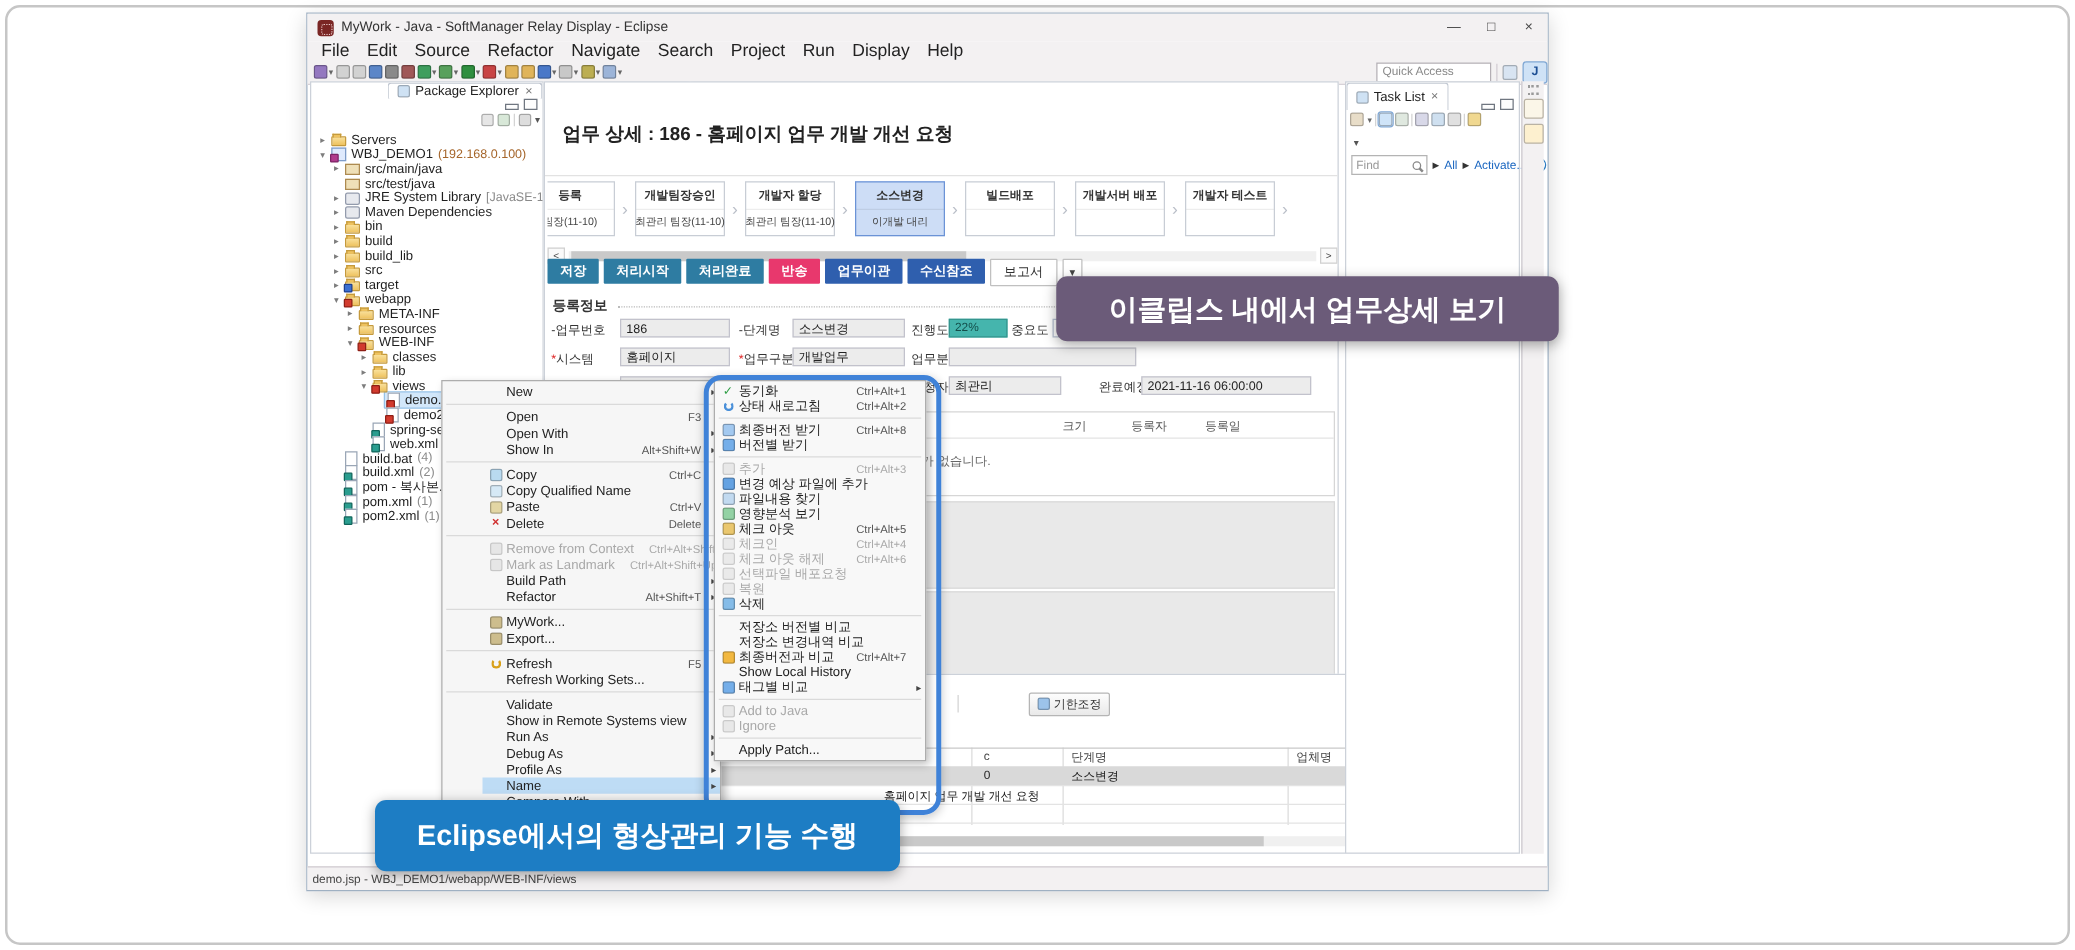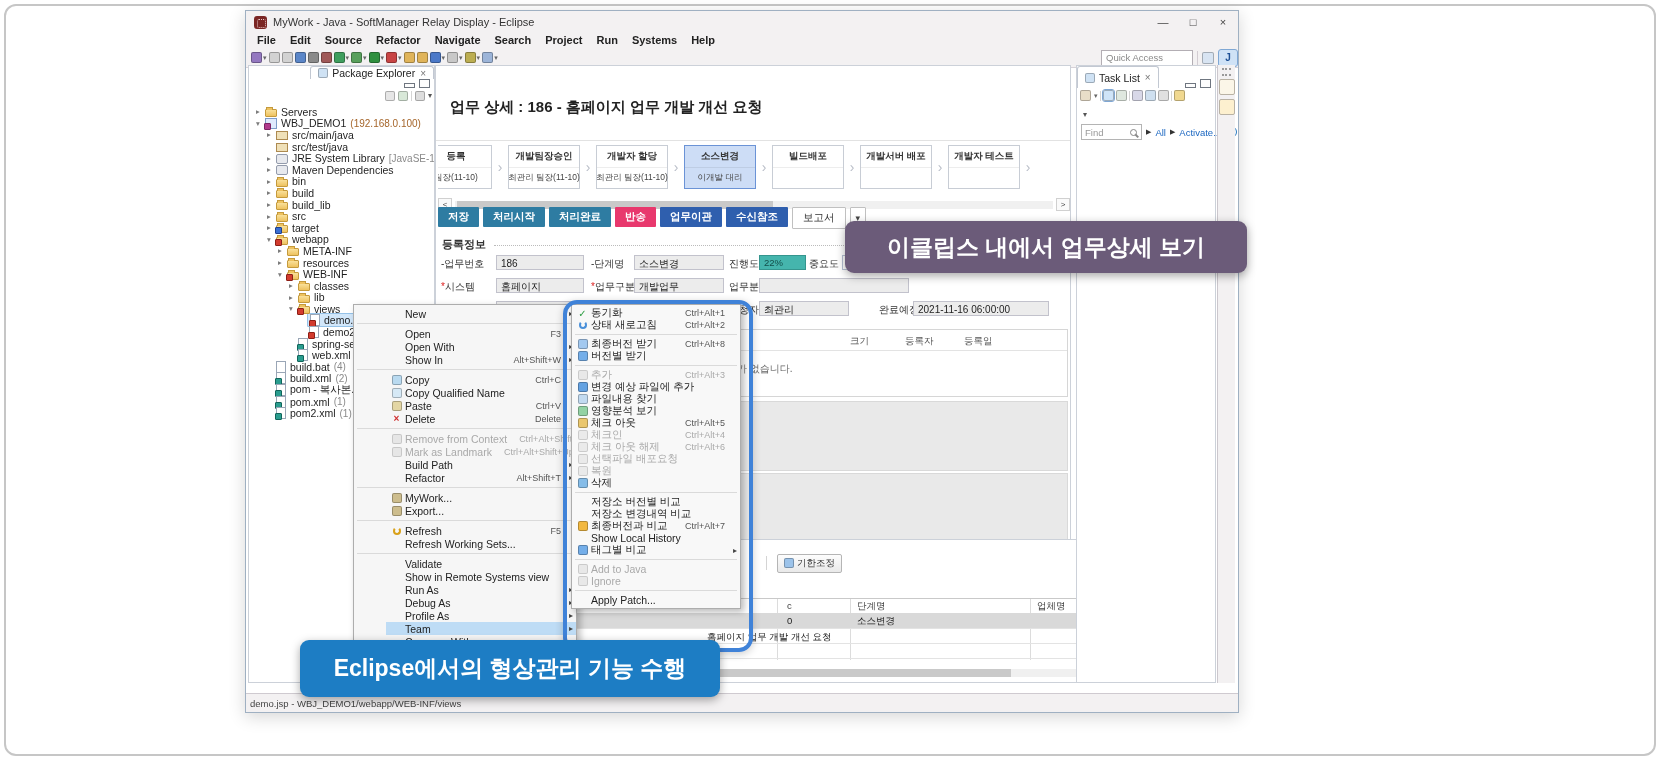--- a/index.html
+++ b/index.html
@@ -9,21 +9,21 @@
   .win{position:absolute;left:245px;top:10px;width:992px;height:701px;background:#fff;border:1px solid #9fb0c2;box-shadow:0 4px 16px rgba(0,0,0,.16);}
   
   .titlebar{position:absolute;left:0;top:0;right:0;height:22px;background:#f3f1f2;display:flex;align-items:center;}
   .app-ico{width:13px;height:13px;margin:0 6px 0 8px;background:#7a2624;border-radius:3px;position:relative;flex:none;}
   .app-ico::after{content:"";position:absolute;left:3px;top:3px;width:7px;height:7px;border:1px dotted #e8c9c9;border-radius:2px;}
   .title-text{font-size:11px;color:#333;}
   .win-controls{margin-left:auto;display:flex;height:22px;}
   .win-btn{width:30px;height:22px;display:flex;align-items:center;justify-content:center;font-size:11px;color:#444;}
   
   .menubar{position:absolute;left:0;top:22px;right:0;height:15px;background:#f3f1f2;display:flex;align-items:center;padding-left:4px;}
-  .menu-btn{font-size:11px;color:#222;padding:0 7px;height:15px;line-height:15px;font-weight:bold;}
+  .menu-btn{font-size:14px;color:#222;padding:0 7px;height:15px;line-height:15px;}
   
   .toolbar{position:absolute;left:0;top:37px;right:0;height:19px;background:#f3f1f2;border-bottom:1px solid #d7d2d8;display:flex;align-items:center;padding-left:4px;}
   .tbi{display:flex;align-items:center;margin:0 1px;height:16px;}
   .tbi-core{width:11px;height:11px;border-radius:2px;border:1px solid rgba(0,0,0,.28);box-sizing:border-box;}
   .tbi-caret{font-size:7px;color:#666;margin-left:1px;}
   .tb-sep{width:1px;height:14px;background:#d2ccd2;margin:0 4px;}
   .quick-access{margin-left:auto;display:flex;align-items:center;}
   .qa-box{width:86px;height:14px;border:1px solid #b3aeb4;background:#fff;font-size:9.5px;color:#8a8a8a;line-height:14px;padding-left:4px;}
   .persp{width:18px;height:16px;background:#cfe2f6;border:1px solid #7fa7d4;border-radius:3px;margin-left:4px;display:flex;align-items:center;justify-content:center;font-size:10px;font-weight:bold;color:#1d4f94;}
   
@@ -91,21 +91,21 @@
   .f-select{position:absolute;height:15px;background:#fff;border:1px solid #b8c2d4;font-size:10px;color:#333;line-height:14px;padding:0 12px 0 4px;box-sizing:border-box;}
   .f-select::after{content:"▾";position:absolute;right:2px;top:1px;font-size:8px;color:#567;}
   .attach-box{position:absolute;background:#fff;border:1px solid #d6d6d6;}
   .attach-head{position:absolute;left:0;right:0;top:0;height:20px;border-bottom:1px solid #e3e3e3;}
   .attach-h{position:absolute;top:5px;font-size:9.5px;color:#555;}
   .attach-empty{position:absolute;font-size:10px;color:#666;}
   .gray-area{position:absolute;background:#e9e9e9;border:1px solid #d9d9d9;}
   
   .bp{position:absolute;left:189px;bottom:29px;width:777px;height:142px;background:#fff;border:1px solid #ccd1d9;}
   .bp-tabrow{position:absolute;left:189px;top:530px;width:777px;height:23px;display:flex;align-items:flex-end;background:#f3f1f2;border:1px solid #ccd1d9;box-sizing:border-box;}
-  .bp-toolbar{position:absolute;height:20px;display:flex;align-items:center;}
+  .bp-toolbar{position:absolute;height:20px;display:flex;align-items:center;gap:46px;}
   .bp-sep{width:1px;height:14px;background:#d4d4d4;margin-right:10px;}
   .bp-btn{height:17px;border:1px solid #b5b5b5;background:linear-gradient(#fdfdfd,#e9e9e9);display:flex;align-items:center;font-size:9.5px;color:#333;padding:0 6px;gap:3px;border-radius:2px;}
   .btable{position:absolute;background:#fff;}
   .bt-line-v{position:absolute;top:0;bottom:0;width:1px;background:#dcdcdc;}
   .bt-line-h{position:absolute;left:0;right:0;height:1px;background:#e3e3e3;}
   .bt-headrow{position:absolute;left:0;right:0;top:0;height:15px;border-top:1px solid #c9c9c9;border-bottom:1px solid #c9c9c9;}
   .bt-h{position:absolute;top:2px;font-size:9.5px;color:#444;}
   .bt-selrow{position:absolute;left:0;right:0;top:15px;height:15px;background:#d9d9d9;}
   .bt-c{position:absolute;top:2px;font-size:9.5px;color:#222;white-space:nowrap;}
   .bp-scroll{position:absolute;display:flex;align-items:center;}
@@ -170,21 +170,21 @@
 
     <div class="menubar" id="menubar">
         <span class="menu-btn">File</span>
         <span class="menu-btn">Edit</span>
         <span class="menu-btn">Source</span>
         <span class="menu-btn">Refactor</span>
         <span class="menu-btn">Navigate</span>
         <span class="menu-btn">Search</span>
         <span class="menu-btn">Project</span>
         <span class="menu-btn">Run</span>
-        <span class="menu-btn">Systems</span>
+        <span class="menu-btn">Display</span>
         <span class="menu-btn">Help</span>
       </div>
 
     <div class="toolbar">
       <span id="tb-icons" style="display:flex;align-items:center;">
           <span class="tbi">
             <span class="tbi-core" style="background: rgb(148, 120, 192);"></span>
             <span class="tbi-caret">▾</span>
           </span>
           <span class="tbi">
@@ -833,21 +833,21 @@
           <span class="mi-arrow">▸</span>
         </div>
         <div class="menu-item">
           <span class="mi-ico"></span>
           <span class="mi-label">Profile As</span>
           <span class="mi-short"></span>
           <span class="mi-arrow">▸</span>
         </div>
         <div class="menu-item selected">
           <span class="mi-ico"></span>
-          <span class="mi-label">Team</span>
+          <span class="mi-label">Name</span>
           <span class="mi-short"></span>
           <span class="mi-arrow">▸</span>
         </div>
         <div class="menu-item">
           <span class="mi-ico"></span>
           <span class="mi-label">Compare With</span>
           <span class="mi-short"></span>
           <span class="mi-arrow">▸</span>
         </div>
         <div class="menu-item">

